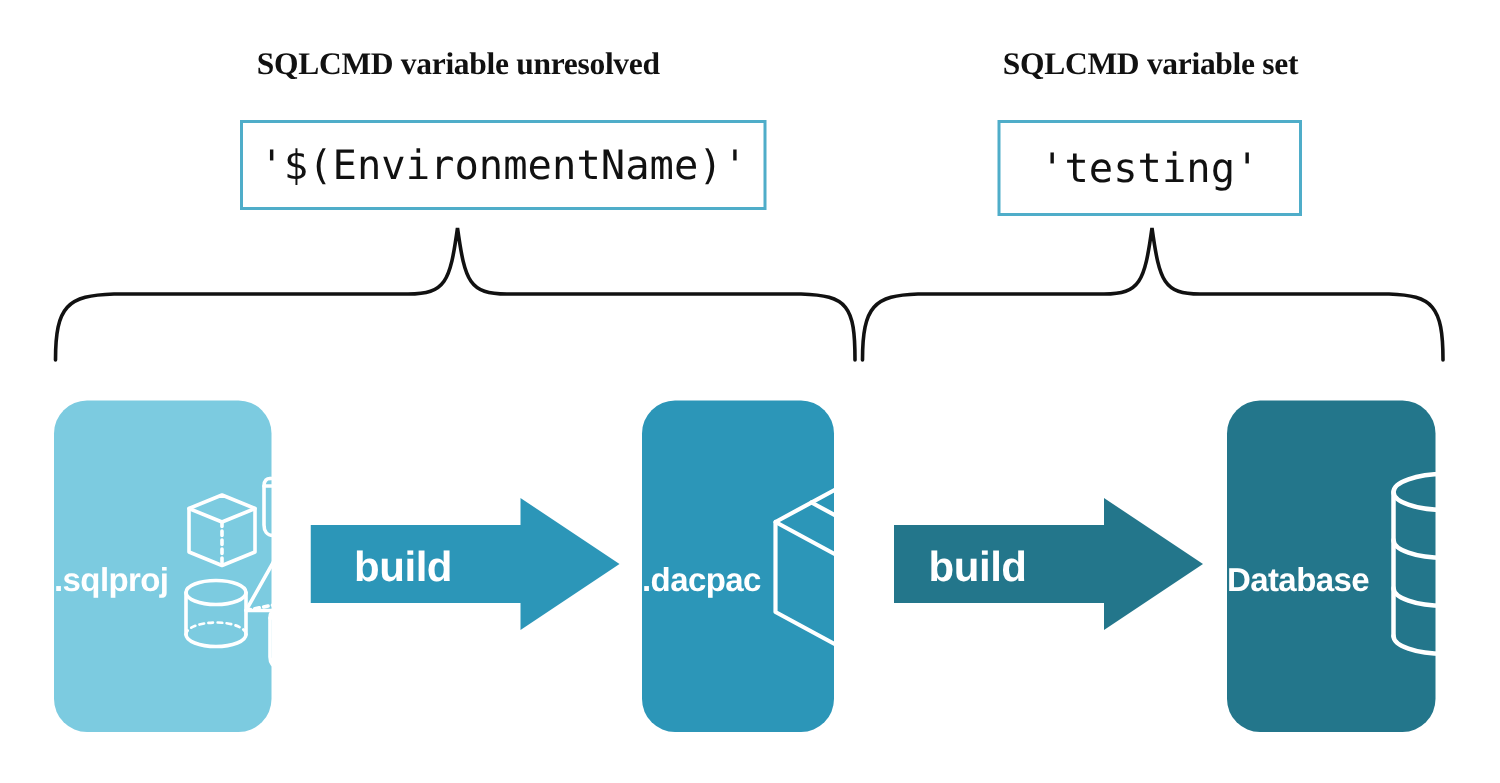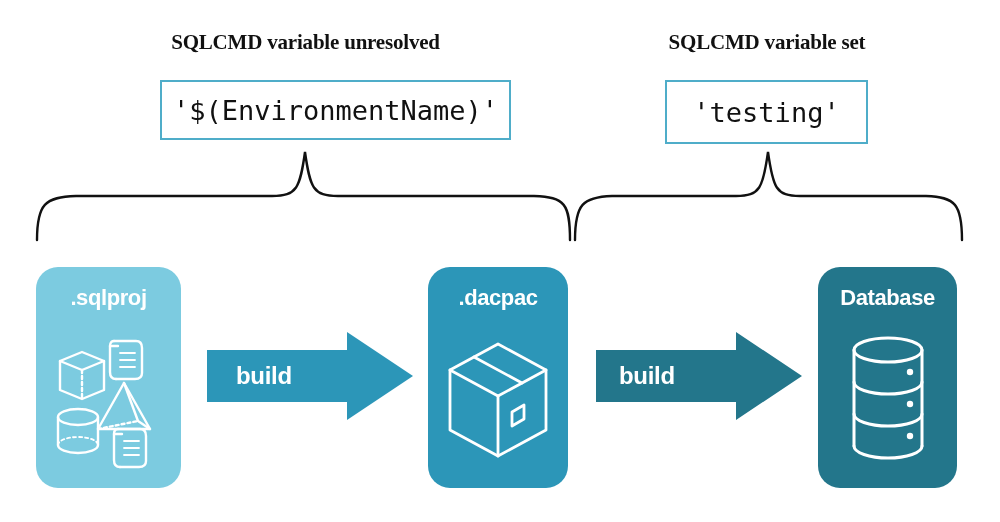--- a/index.html
+++ b/index.html
@@ -53,56 +53,55 @@
     left: 0; top: 0;
     width: 1000px; height: 522px;
     pointer-events: none;
   }
 
   
   .stage-box {
     position: absolute;
     border-radius: 22px;
     display: flex;
-    flex-direction: column;
     align-items: center;
   }
   .stage-label {
     margin-top: 18px;
     font-family: "Liberation Sans", sans-serif;
     font-weight: bold;
     font-size: 22px;
     color: #ffffff;
     letter-spacing: -0.4px;
     white-space: nowrap;
   }
   .stage-art {
     flex: 1;
     display: flex;
     align-items: center;
     justify-content: center;
     width: 100%;
   }
 
   #box-sqlproj  { left: 36px;  top: 267px; width: 145px; height: 221px; background: #7CCBE0; }
-  #box-dacpac   { left: 428px; top: 267px; width: 140px; height: 221px; background: #2C96B8; }
+  #box-dacpac   { left: 428px; top: 267px; width: 128px; height: 221px; background: #2C96B8; }
   #box-database { left: 818px; top: 267px; width: 139px; height: 221px; background: #23768B; }
 
   
   .arrow-wrap {
     position: absolute;
     display: flex;
     align-items: center;
     justify-content: flex-start;
   }
   .arrow-label {
     position: absolute;
     font-family: "Liberation Sans", sans-serif;
     font-weight: bold;
-    font-size: 24px;
+    font-size: 28px;
     color: #ffffff;
     letter-spacing: -0.3px;
     white-space: nowrap;
   }
   #arrow-build  { left: 207px; top: 330px; width: 208px; height: 92px; }
   #arrow-deploy { left: 596px; top: 330px; width: 208px; height: 92px; }
   #arrow-build-label  { left: 236px; top: 362px; }
   #arrow-deploy-label { left: 619px; top: 362px; }
 </style>
 </head>

